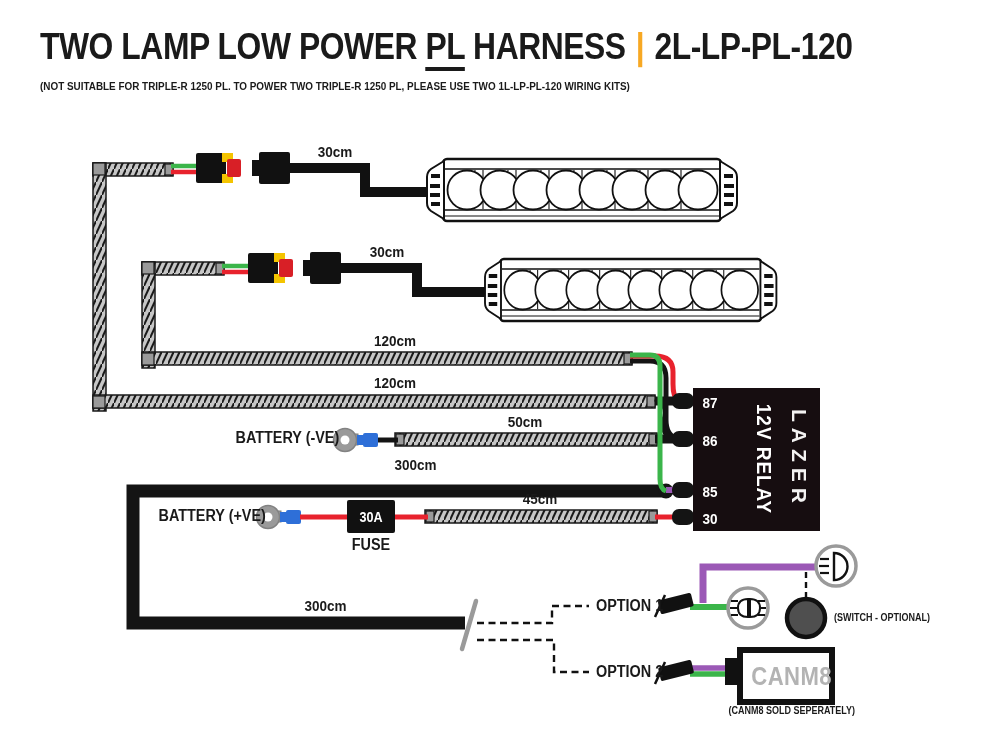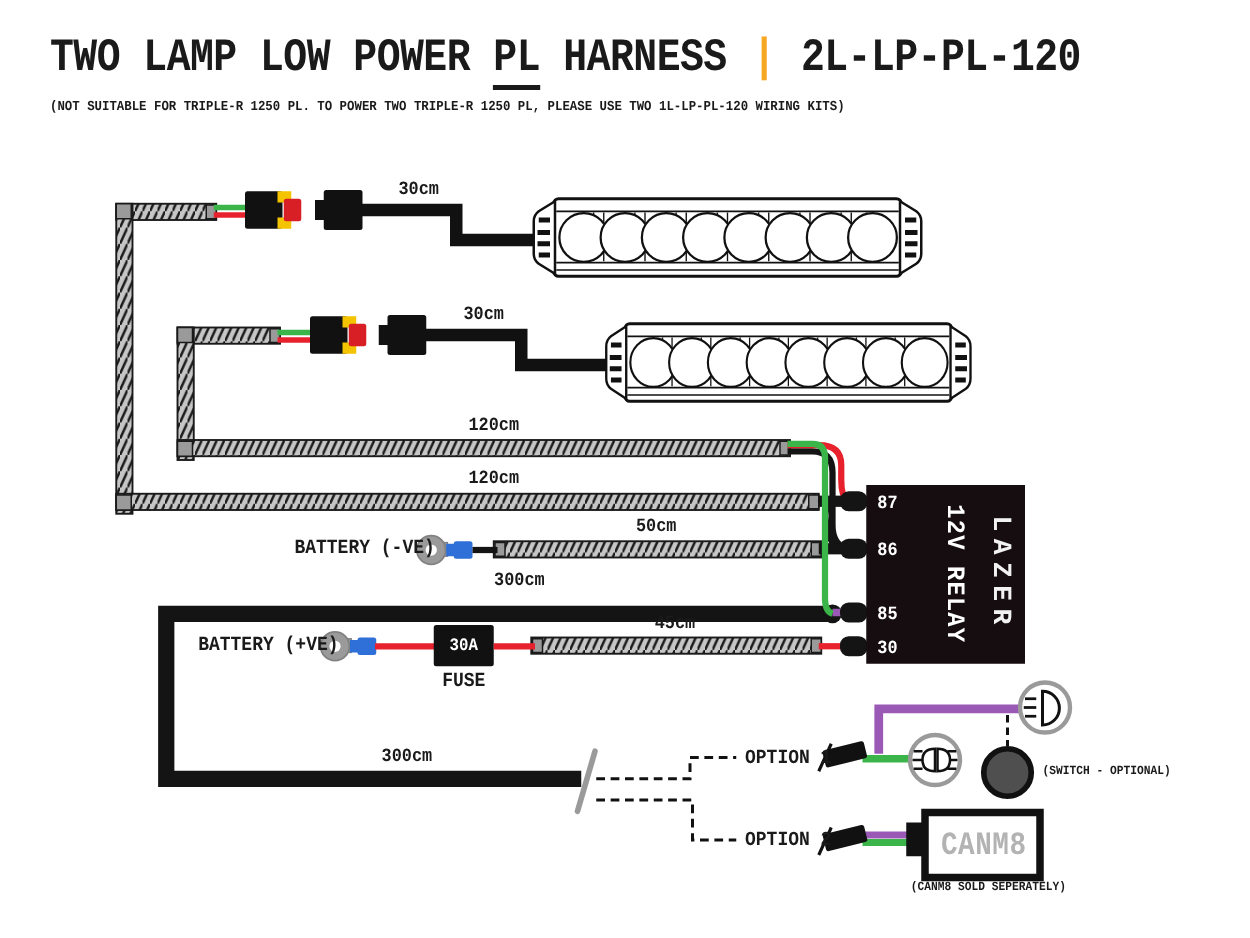--- a/index.html
+++ b/index.html
@@ -1,17 +1,17 @@
 <!DOCTYPE html>
 <html style="--accent-orange: #F7A823; --wire-green: #3BB54A; --wire-red: #E8222D; --wire-purple: #9B59B6; --crimp-blue: #2E6FD8; --terminal-gray: #9A9A9A; --canm8-text: #B3B3B3;"><head>
 <meta charset="utf-8">
 <style>
   html,body{margin:0;padding:0;background:#fff;}
   #stage{position:relative;width:1000px;height:750px;background:#ffffff;overflow:hidden;
-         font-family:Liberation Mono, monospace;color:#1a1a1a;}
+         font-family:Liberation Sans, sans-serif;color:#1a1a1a;}
   #diagram-svg{position:absolute;left:0;top:0;}
   .lbl{position:absolute;font-weight:700;font-size:15px;line-height:1;text-align:center;
        transform:scaleX(.9);transform-origin:center;white-space:nowrap;color:#1a1a1a;}
   .lbl.left{text-align:left;transform-origin:left;}
   .lbl.right{text-align:right;transform-origin:right;}
   .title{position:absolute;left:40px;top:26px;font-size:37px;font-weight:700;white-space:nowrap;
          transform:scaleX(.86);transform-origin:left;letter-spacing:-.5px;}
   .title .sep{color:var(--accent-orange,#F7A823);padding:0 2px;}
   .title .und{border-bottom:4px solid #1a1a1a;padding-bottom:0px;}
   .subtitle{position:absolute;left:40px;top:80px;font-size:11px;font-weight:700;white-space:nowrap;

